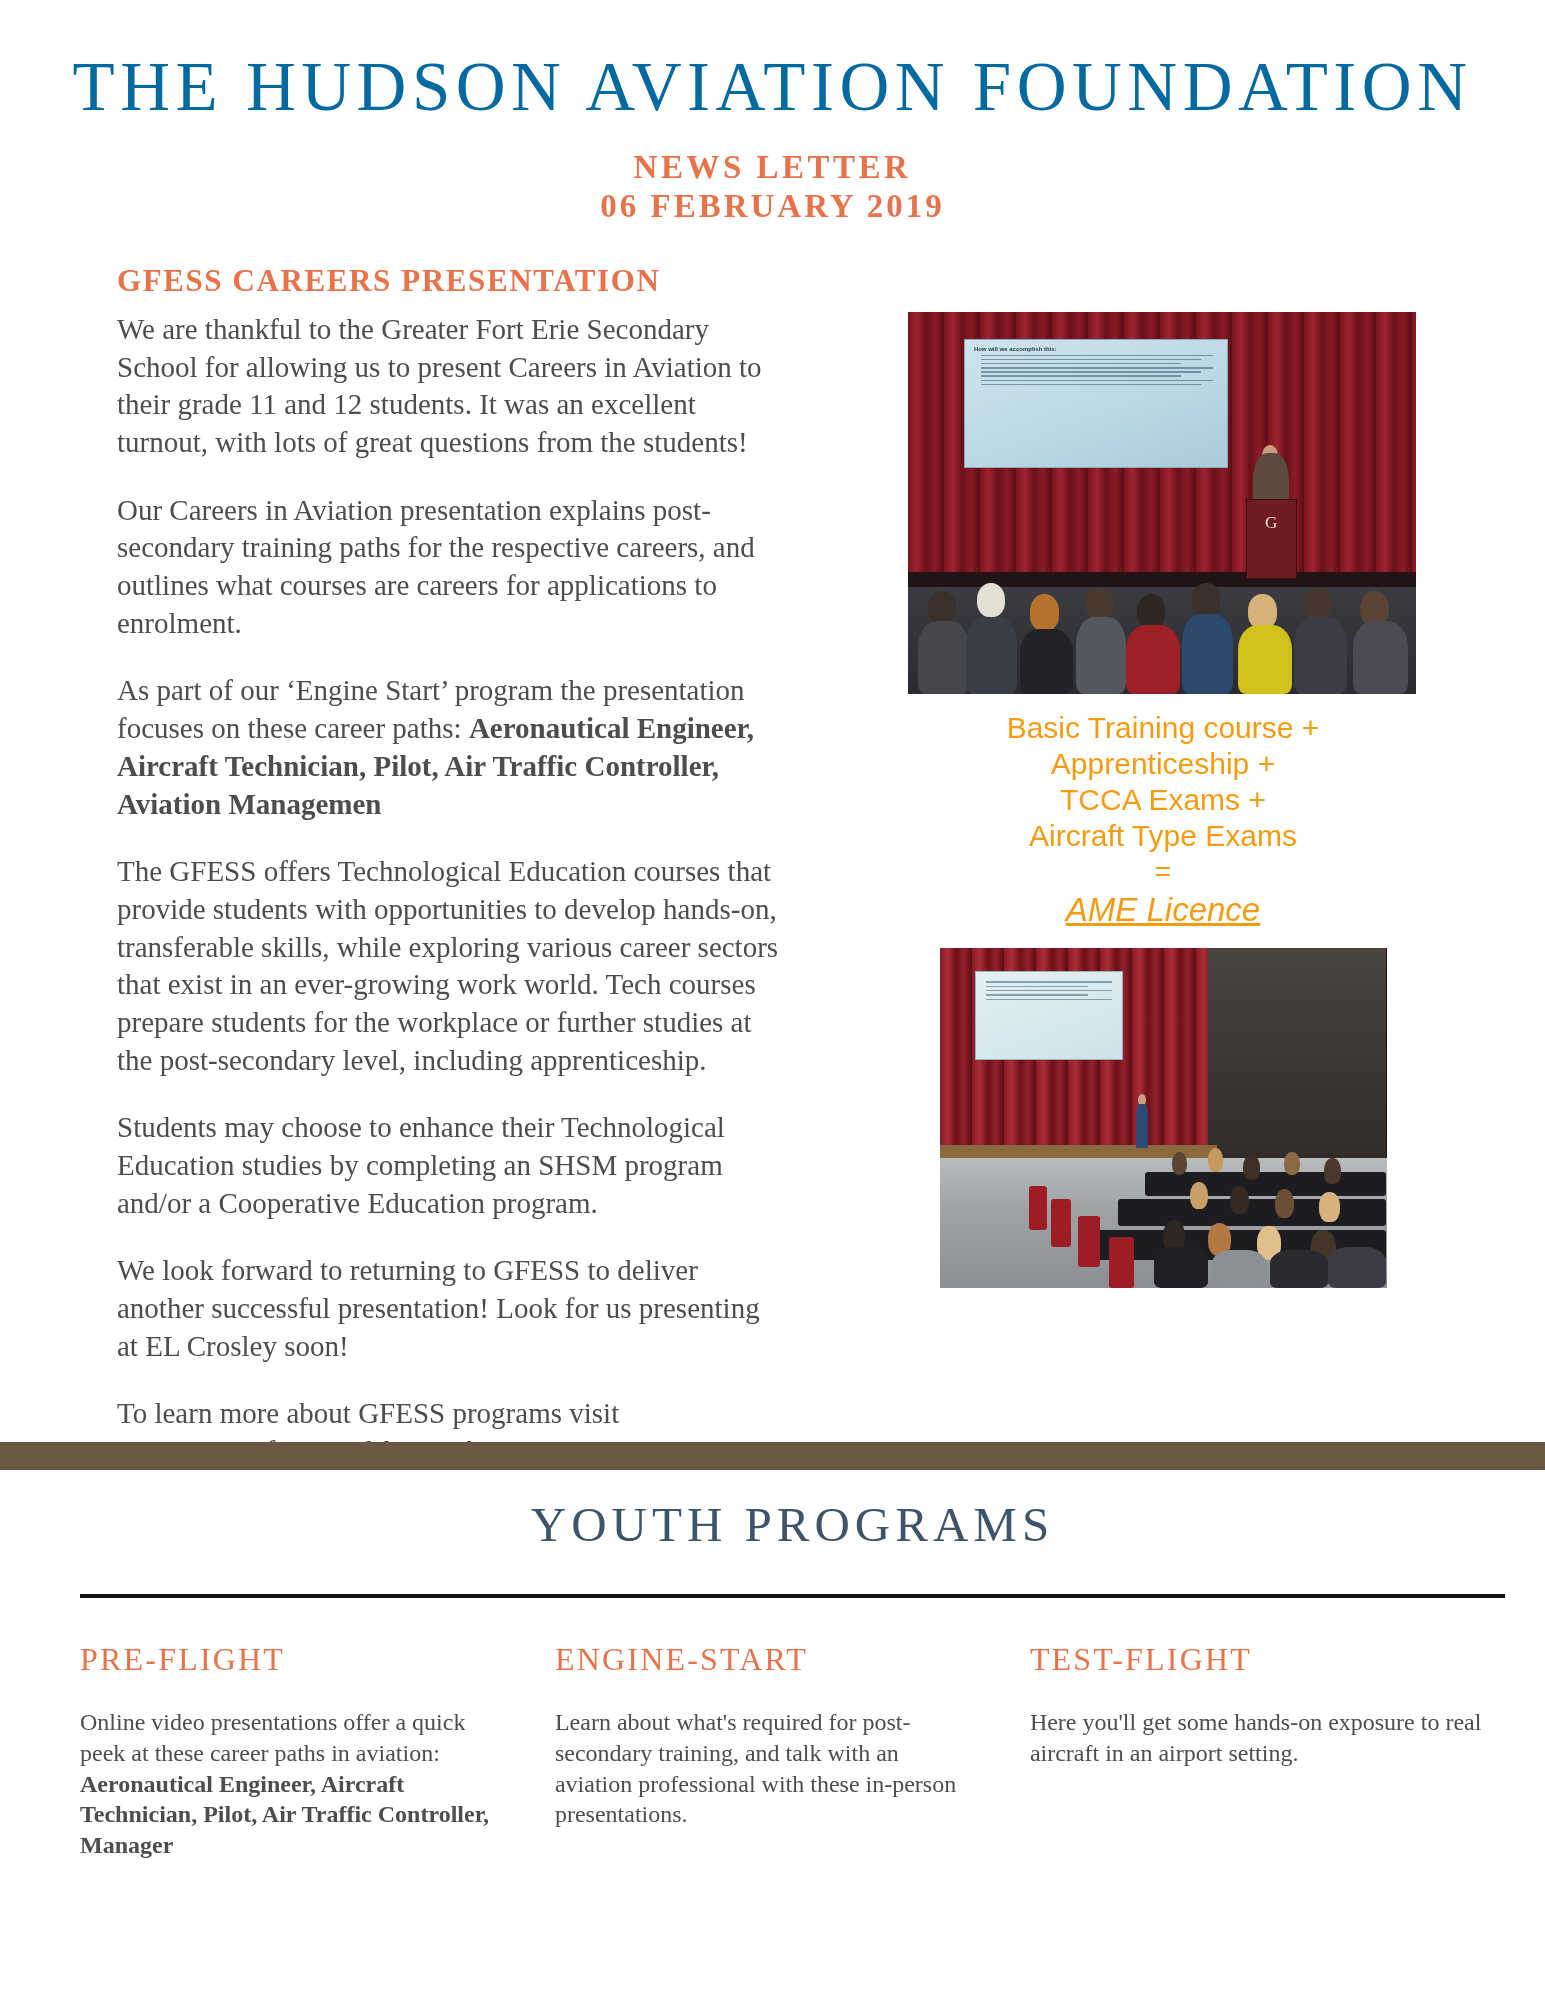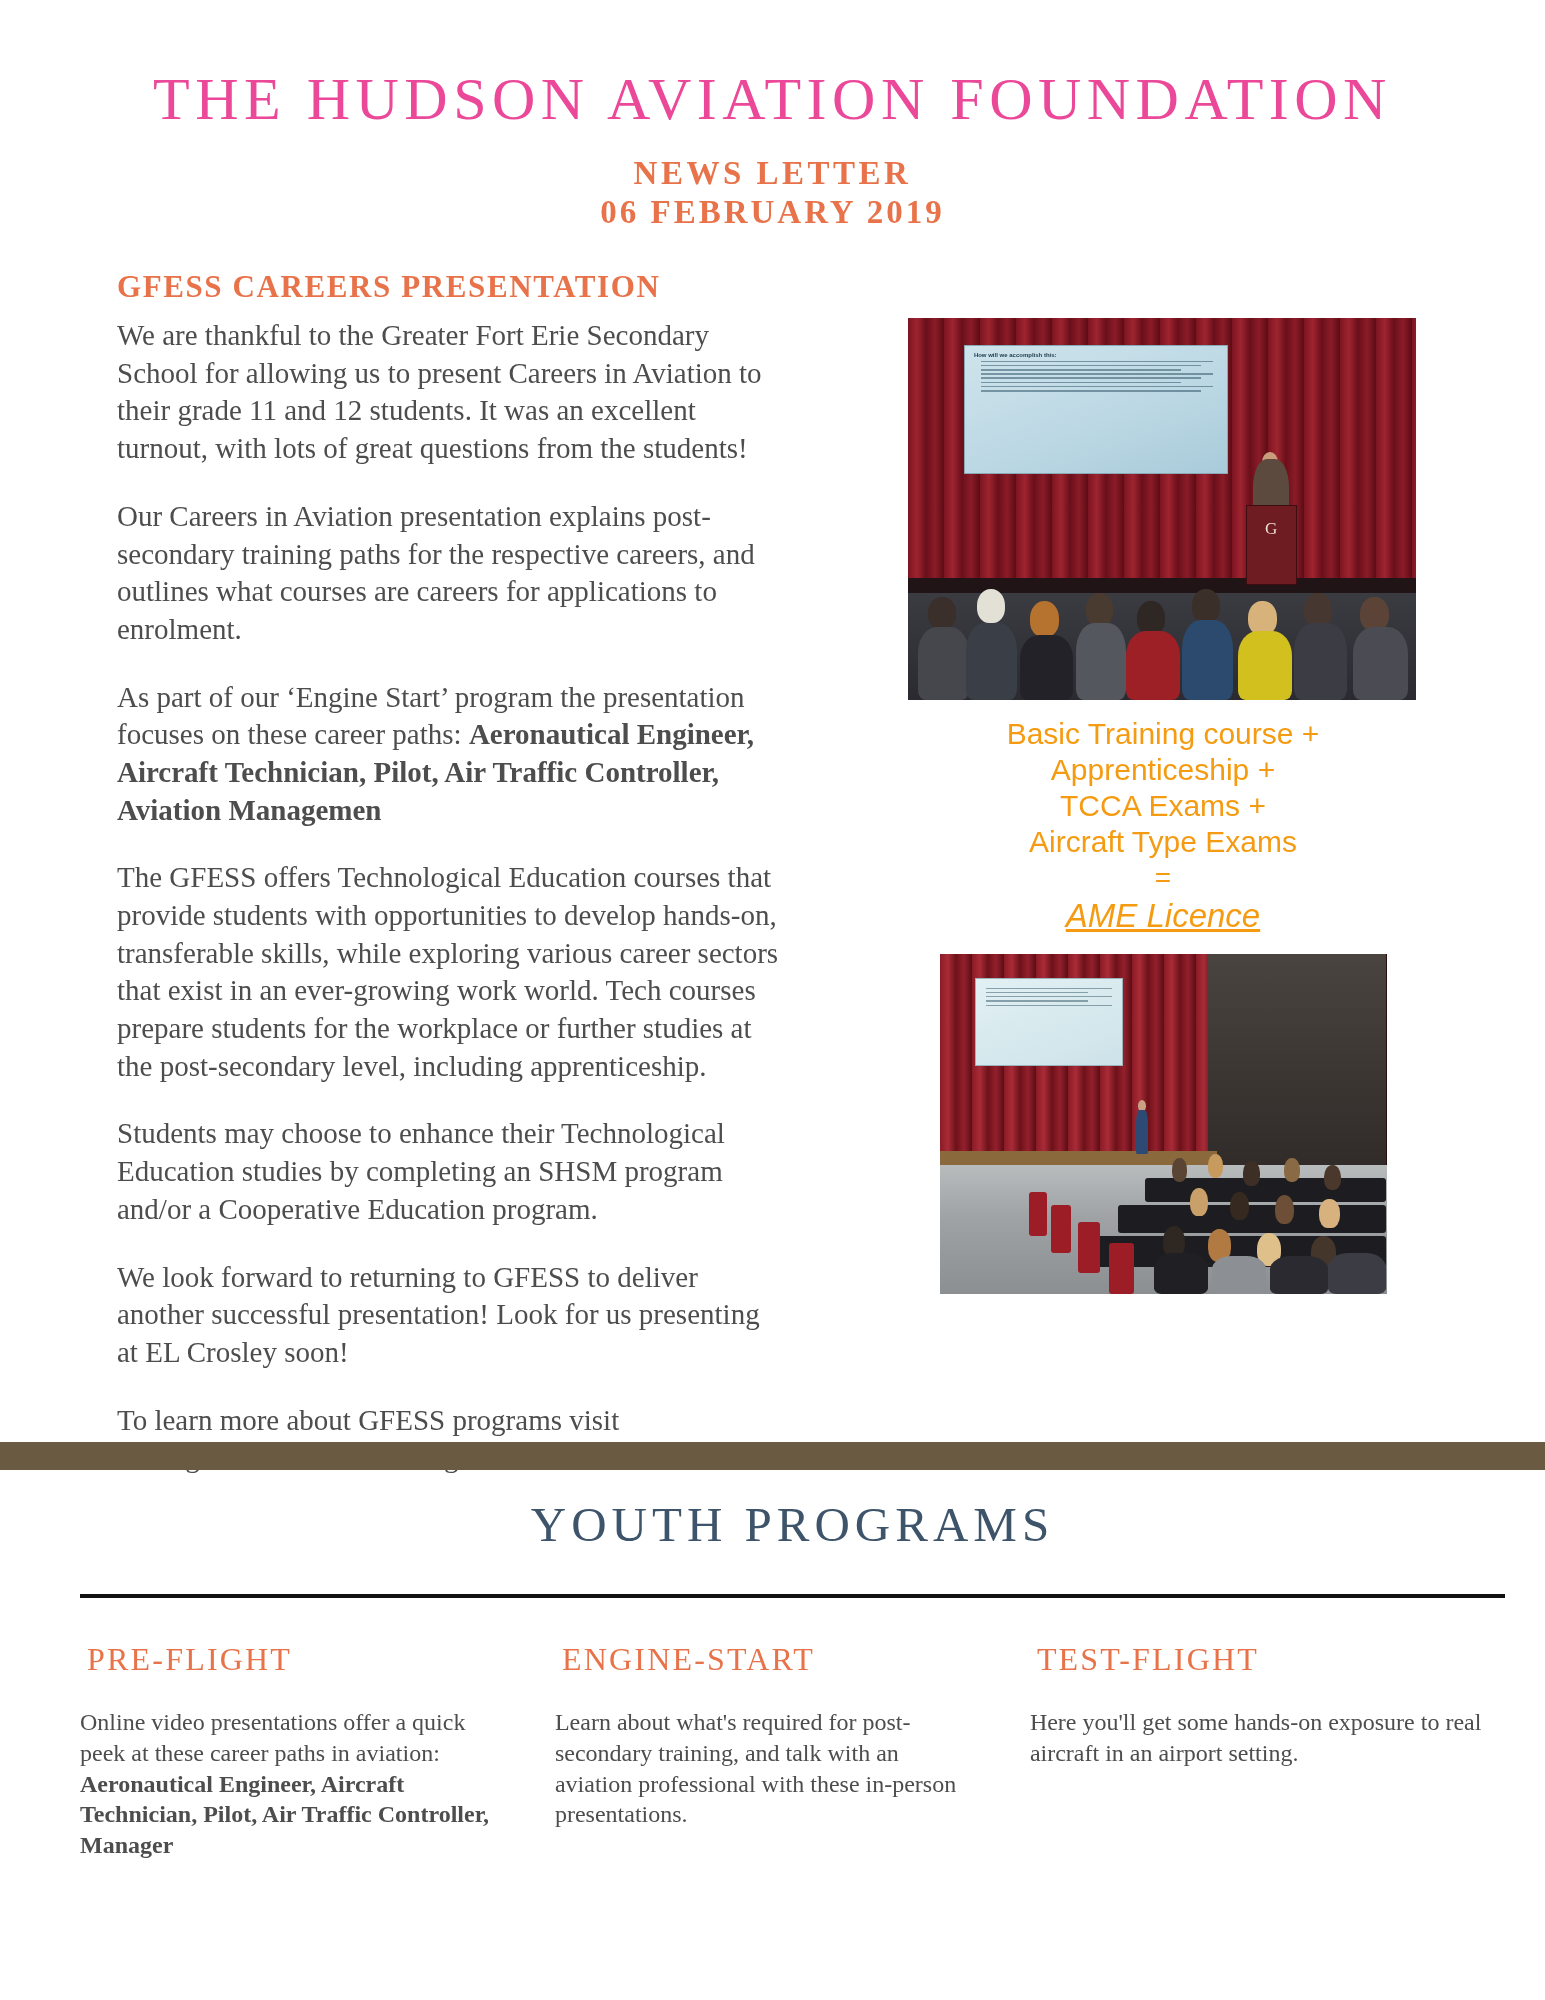--- a/index.html
+++ b/index.html
@@ -16,26 +16,26 @@
     overflow: hidden;
   }
 
   
   .masthead {
     padding-top: 50px;
     text-align: center;
   }
   .org-title {
     font-family: "Liberation Serif", "DejaVu Serif", serif;
-    font-size: 60px;
+    font-size: 69px;
     letter-spacing: 5.5px;
-    color: #ec4899;
+    color: #0369a1;
     font-weight: normal;
     line-height: 1.1;
-    margin: 16px;
+    margin: 0;
     white-space: nowrap;
   }
   .news-letter {
     font-family: "Liberation Serif", "DejaVu Serif", serif;
     font-size: 33px;
     letter-spacing: 3.5px;
     color: #e8734a;
     font-weight: bold;
     margin-top: 22px;
     line-height: 1.18;
@@ -257,21 +257,21 @@
     margin: 44px 40px 0 40px;
     gap: 0;
   }
   .ycol { width: 33.33%; padding-right: 58px; }
   .ycol:last-child { padding-right: 0; }
   .ycol h3 {
     font-size: 32px;
     letter-spacing: 2.2px;
     color: #e8734a;
     font-weight: normal;
-    margin: 0 0 30px 7px;
+    margin: 0 0 30px 0;
     line-height: 1.1;
   }
   .ycol p {
     font-size: 24px;
     line-height: 1.28;
     margin: 0;
     color: #4d4d4d;
   }
   .ycol .bold { font-weight: bold; }
 </style>

